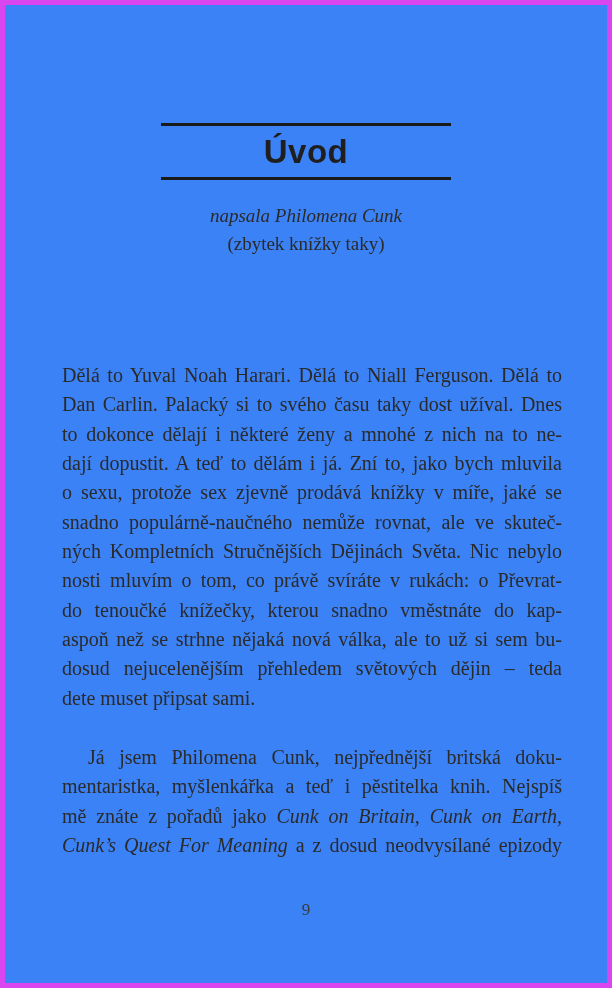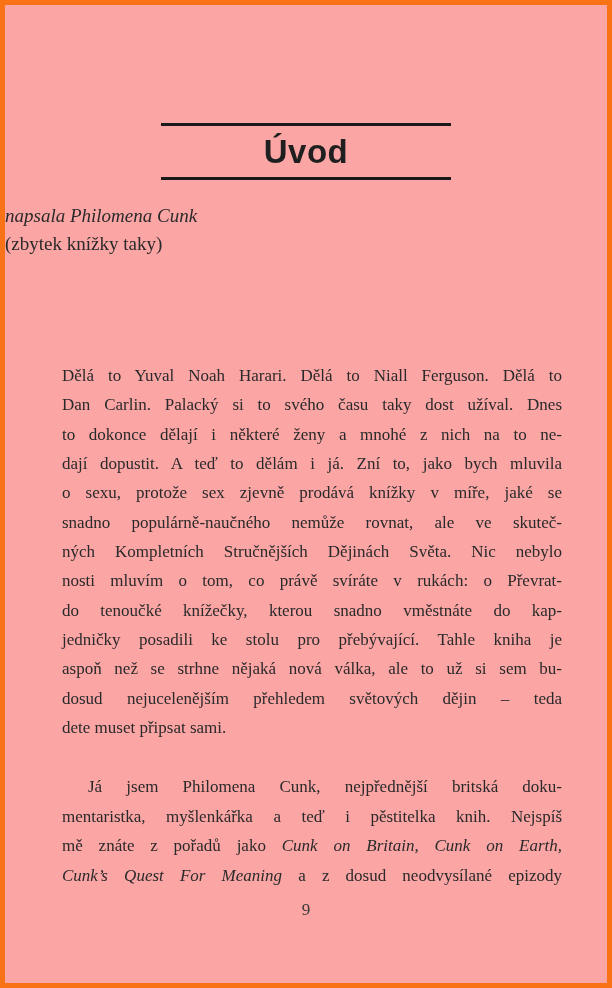--- a/index.html
+++ b/index.html
@@ -1,22 +1,22 @@
 <!DOCTYPE html>
 <html><head>
 <meta charset="utf-8">
 <style>
   html,body { margin:0; padding:0; background:#e8e8e8; }
   .page {
     position: relative;
     width: 612px;
     height: 988px;
     box-sizing: border-box;
-    background: #fca5a5;
-    border: 5px solid #f97316;
+    background: #3b82f6;
+    border: 5px solid #d946ef;
     font-family: "Liberation Serif", serif;
     color: #262626;
     overflow: hidden;
   }
   .title-block {
     position: absolute;
     top: 118px;
     left: 50%;
     transform: translateX(-50%);
     width: 290px;
@@ -34,32 +34,32 @@
     font-size: 33px;
     line-height: 42px;
     letter-spacing: 0.5px;
     color: #1f1f1f;
   }
   .byline {
     position: absolute;
     top: 197px;
     left: 0;
     width: 100%;
-    text-align: left;
+    text-align: center;
     font-size: 19px;
     line-height: 27.5px;
     color: #2a2a2a;
   }
   .byline-author { font-style: italic; }
   .body-text {
     position: absolute;
     top: 356px;
     left: 57px;
     width: 500px;
-    font-size: 17px;
+    font-size: 20px;
     color: #2a2a2a;
   }
   .line {
     line-height: 29.35px;
     text-align: justify;
     text-align-last: justify;
     white-space: nowrap;
   }
   .line.last { text-align-last: left; }
   .line.indent { text-indent: 26px; margin-top: 30px; }
@@ -93,21 +93,20 @@
   <div class="body-text">
       <div class="line"><span>Dělá to Yuval Noah Harari. Dělá to Niall Ferguson. Dělá to</span></div>
       <div class="line"><span>Dan Carlin. Palacký si to svého času taky dost užíval. Dnes</span></div>
       <div class="line"><span>to dokonce dělají i některé ženy a mnohé z nich na to ne-</span></div>
       <div class="line"><span>dají dopustit. A teď to dělám i já. Zní to, jako bych mluvila</span></div>
       <div class="line"><span>o sexu, protože sex zjevně prodává knížky v míře, jaké se</span></div>
       <div class="line"><span>snadno populárně-naučného nemůže rovnat, ale ve skuteč-</span></div>
       <div class="line"><span>ných Kompletních Stručnějších Dějinách Světa. Nic nebylo</span></div>
       <div class="line"><span>nosti mluvím o tom, co právě svíráte v rukách: o Převrat-</span></div>
       <div class="line"><span>do tenoučké knížečky, kterou snadno vměstnáte do kap-</span></div>
-      <div class="line"><span>jedničky posadili ke stolu pro přebývající. Tahle kniha je</span></div>
       <div class="line"><span>aspoň než se strhne nějaká nová válka, ale to už si sem bu-</span></div>
       <div class="line"><span>dosud nejucelenějším přehledem světových dějin – teda</span></div>
       <div class="line last"><span>dete muset připsat sami.</span></div>
       <div class="line indent"><span>Já jsem Philomena Cunk, nejpřednější britská doku-</span></div>
       <div class="line"><span>mentaristka, myšlenkářka a teď i pěstitelka knih. Nejspíš</span></div>
       <div class="line"><span>mě znáte z pořadů jako </span><span class="it">Cunk on Britain, Cunk on Earth,</span></div>
       <div class="line"><span class="it">Cunk’s Quest For Meaning</span><span> a z dosud neodvysílané epizody</span></div>
     </div>
 
   <div class="page-number">9</div>

